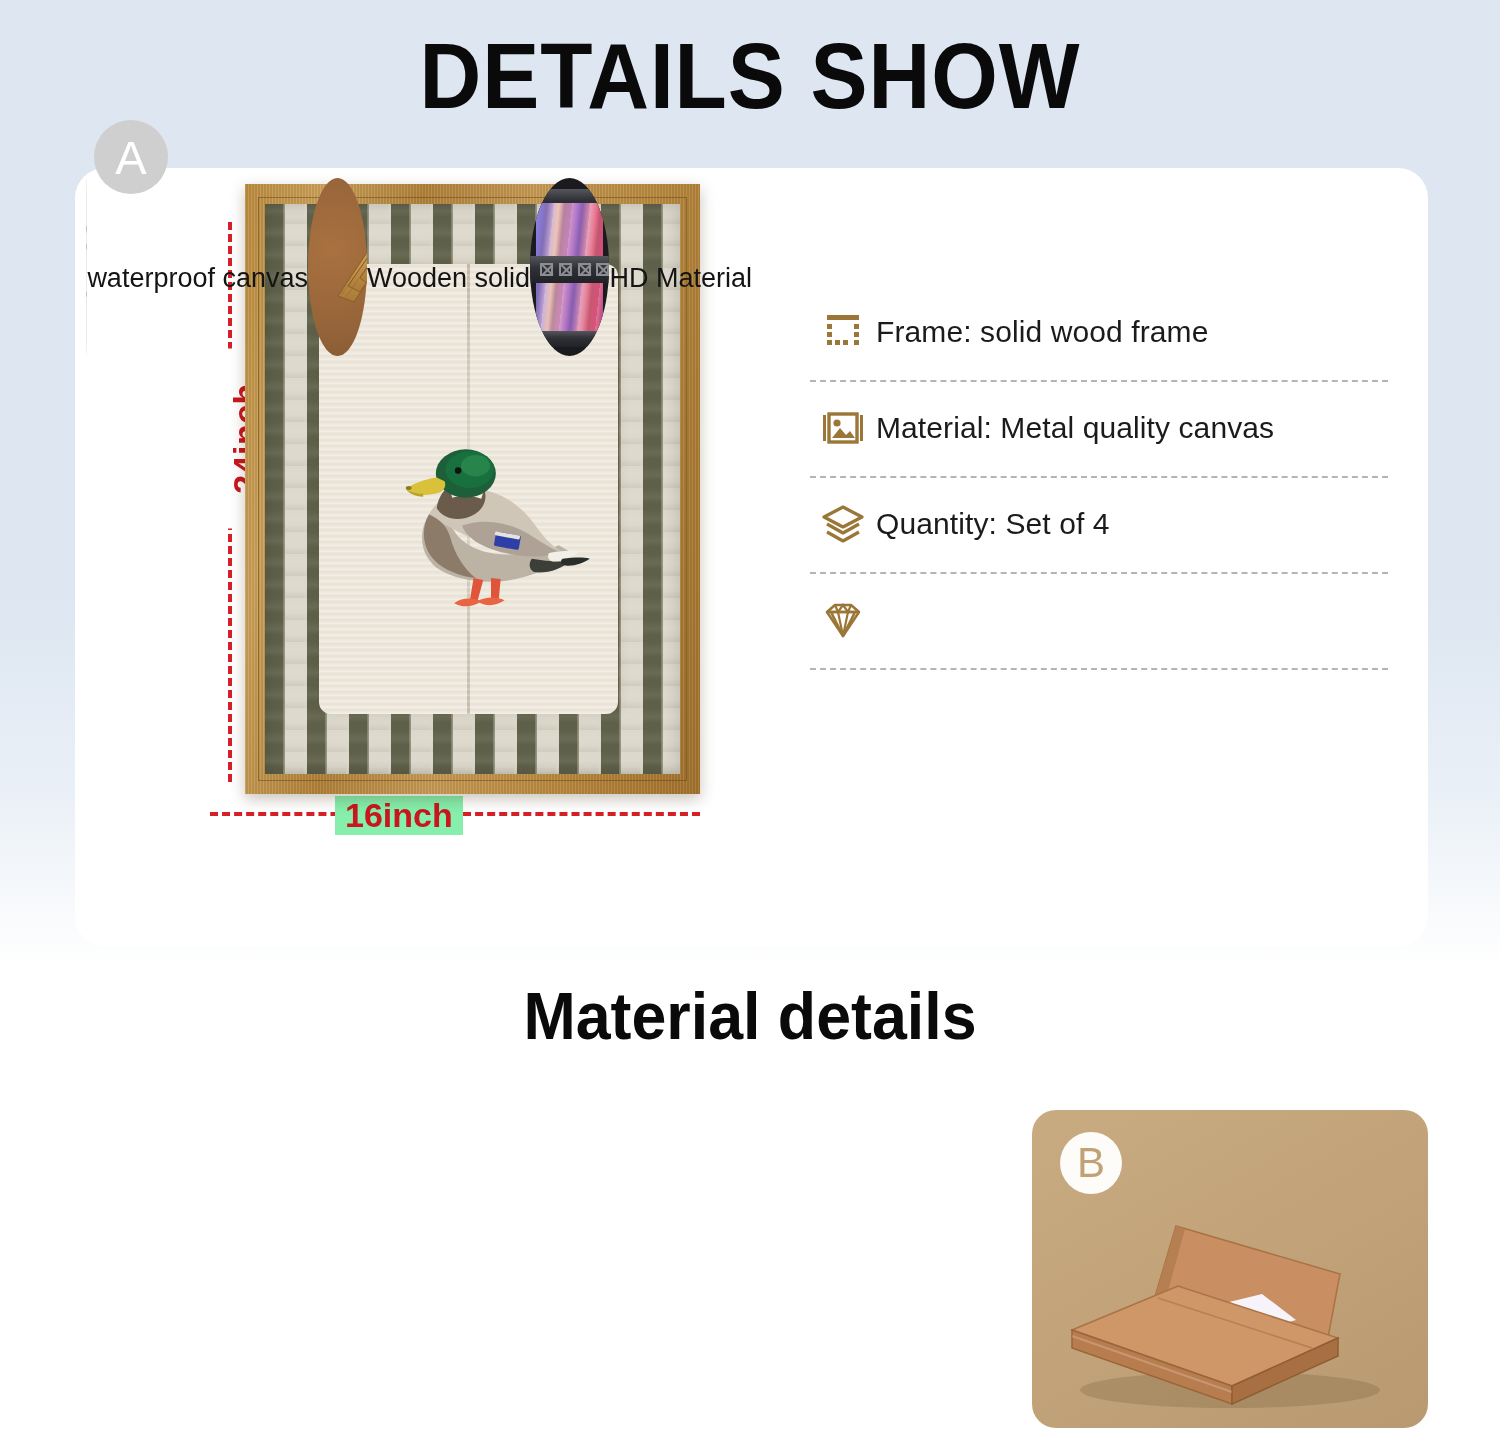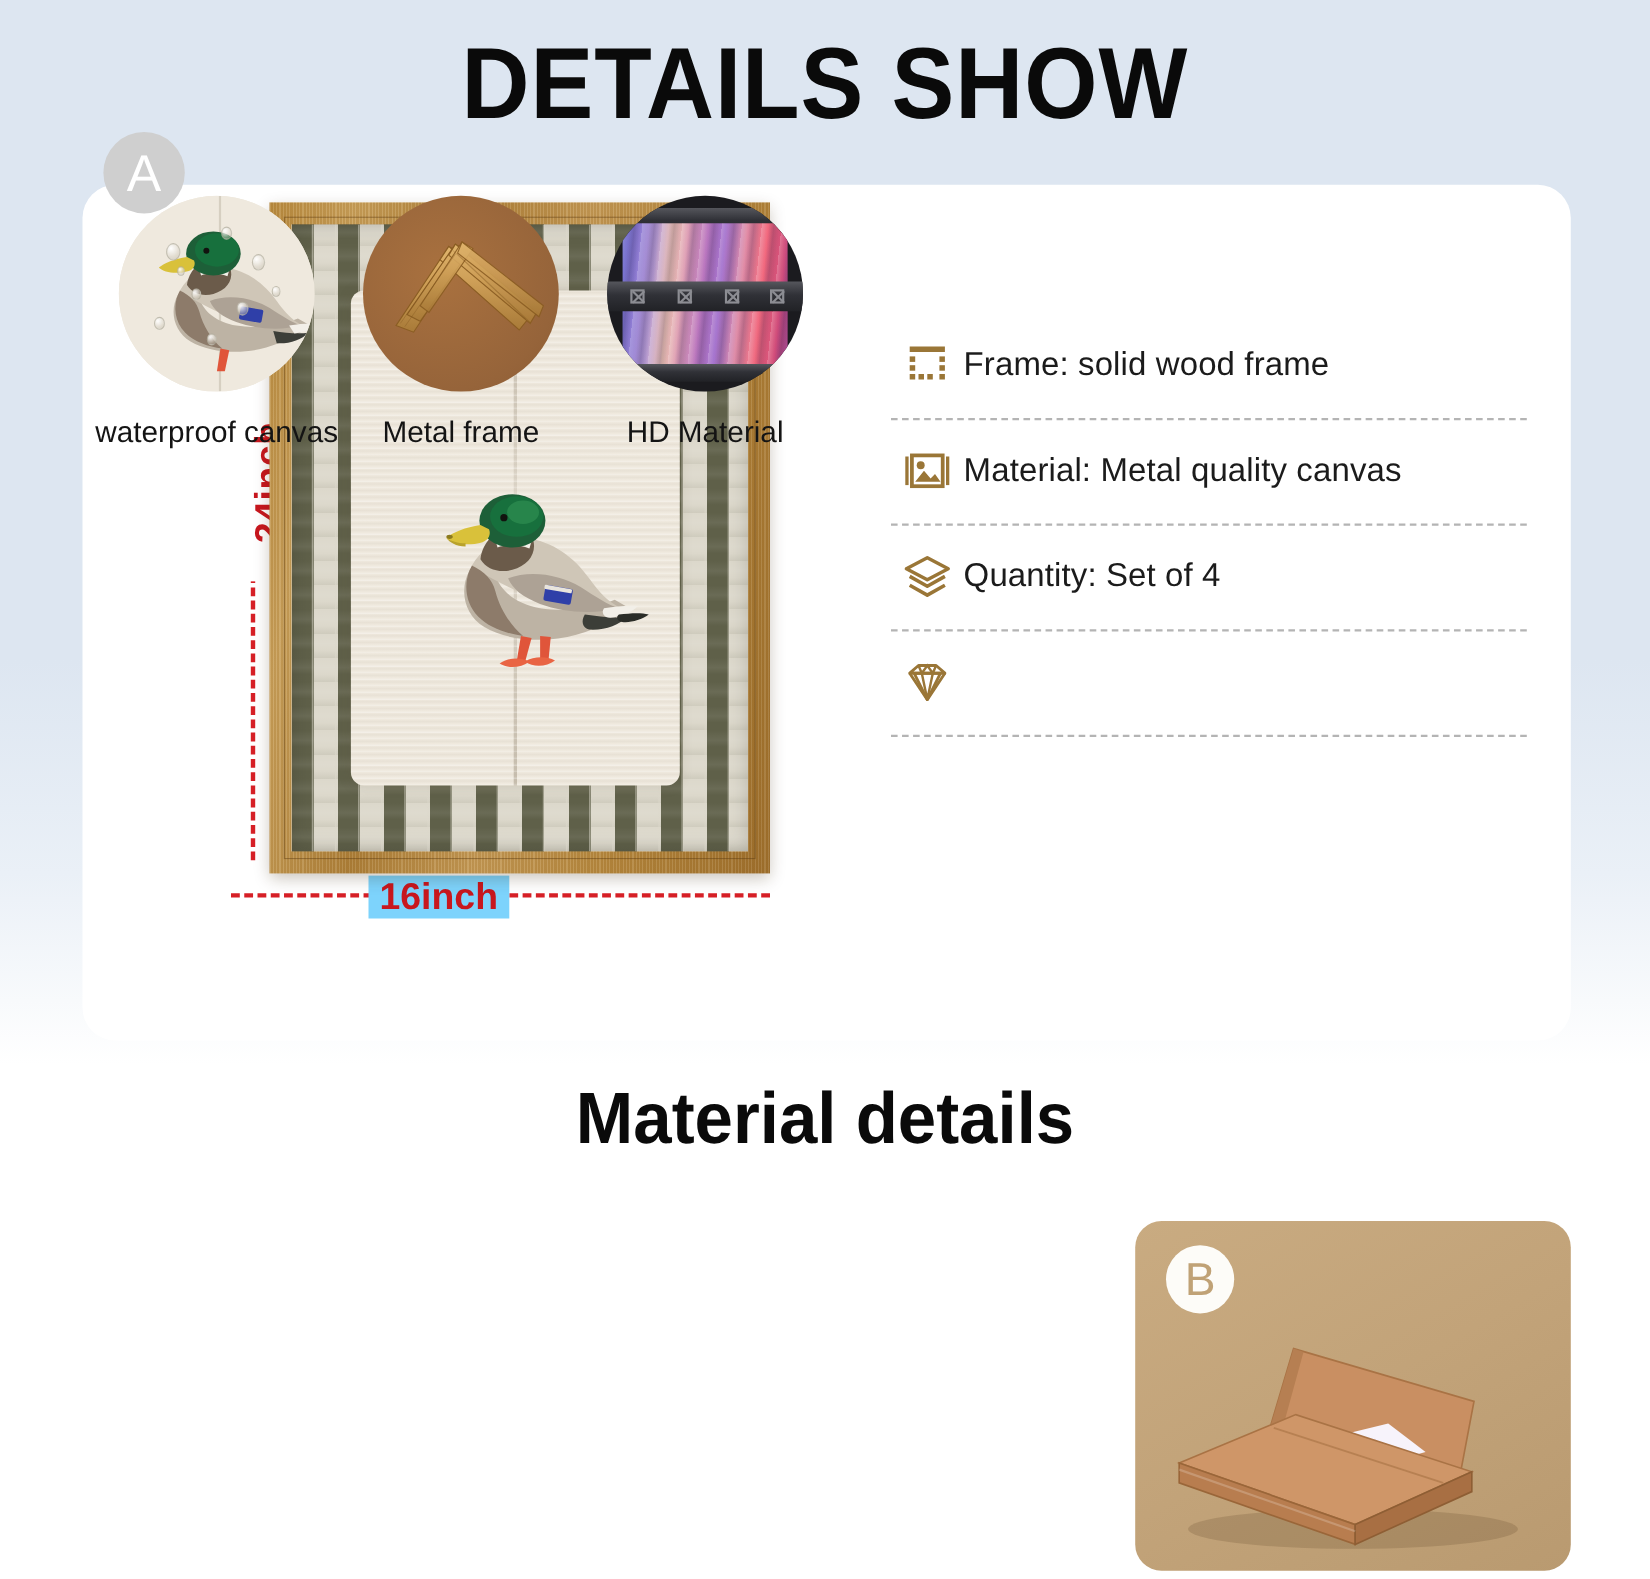--- a/index.html
+++ b/index.html
@@ -163,21 +163,21 @@
     left: 40px; top: 636px;
     width: 490px; height: 0;
     border-top: 4px dashed #d61f26;
   }
   .dim-h-label {
     position: absolute;
     left: 165px; top: 620px;
     color: #c8171e;
     font-size: 34px;
     font-weight: 600;
-    background: #7dd3fc;
+    background: #86efac;
     padding: 0 10px;
   }
 
   
   .features {
     position: absolute;
     left: 735px; top: 118px;
     width: 578px;
   }
   .feature-row {
@@ -249,21 +249,21 @@
   }
   .thumb-row {
     position: absolute;
     left: 0; top: 58px;
     display: flex;
     gap: 0px;
   }
   .thumb-cell {
     width: 222px;
     display: flex;
-    flex-direction: column;
+    flex-direction: row;
     align-items: center;
   }
   .thumb-circle {
     width: 178px; height: 178px;
     border-radius: 50%;
     overflow: hidden;
     position: relative;
   }
   .thumb-label {
     margin-top: 22px;
@@ -569,21 +569,21 @@
             <path d="M90 42 L164 100 L160 110 L86 52 Z" fill="url(#wg)" opacity=".9"></path>
           </g>
           <g stroke="rgba(120,80,26,.35)" stroke-width="0.8">
             <path d="M34 116 L80 50"></path>
               <path d="M38 119 L84 53"></path>
             <path d="M82 50 L148 112"></path>
               <path d="M86 53 L152 115"></path>
           </g>
         </svg>
       </div>
-      <div class="thumb-label">Metal frame</div>
+      <div class="thumb-label">Wooden solid</div>
     </div>
 
 
     <div class="thumb-cell">
       <div class="thumb-circle t-print">
         <span class="printer-bar" style="left:2%;top:6%;width:96%;height:14%;"></span>
         <span class="print-art"></span>
         <span class="printer-bar" style="left:-2%;top:44%;width:104%;height:15%;"></span>
         <span class="printer-x" style="left:12%;top:47.5%;"></span>
         <span class="printer-x" style="left:36%;top:47.5%;"></span>

